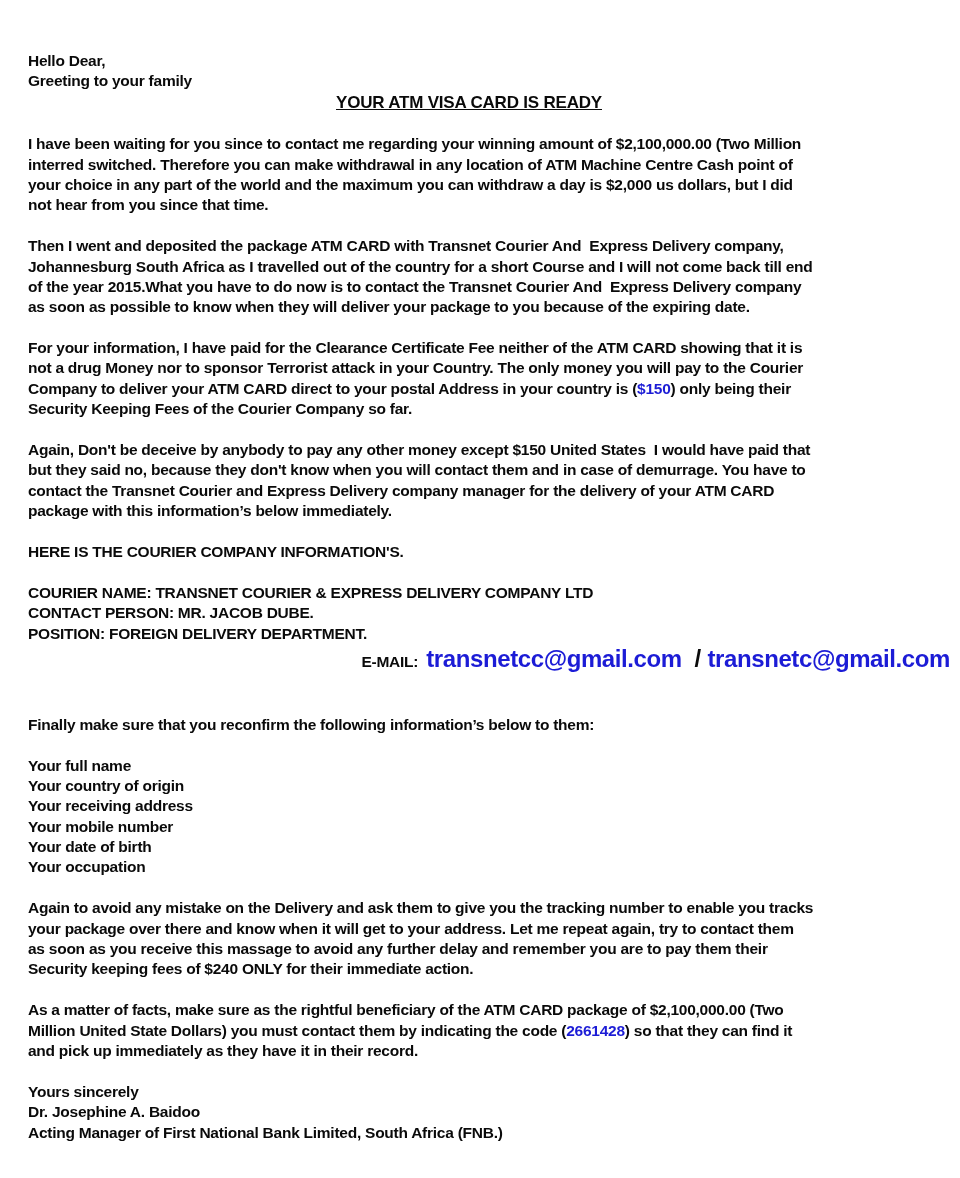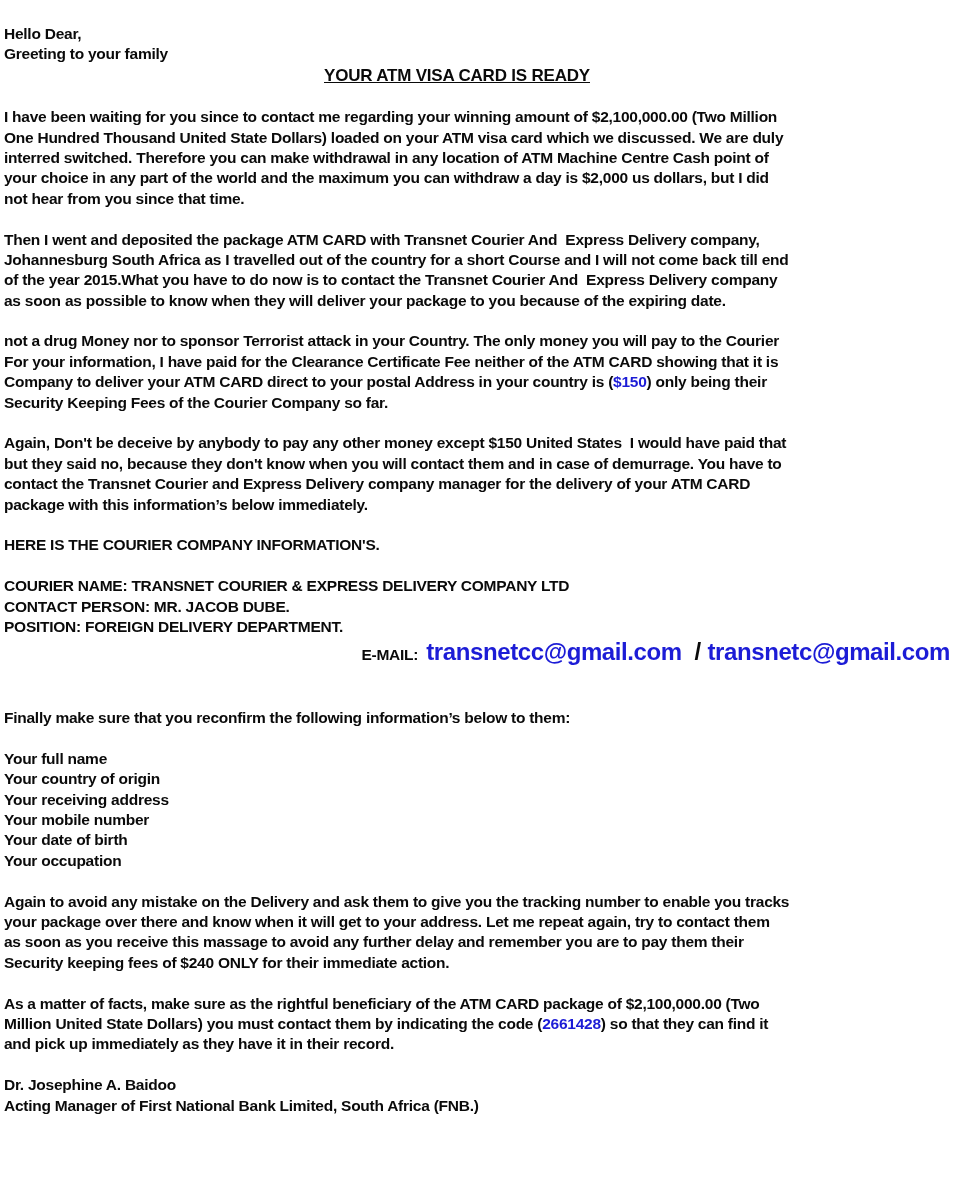--- a/index.html
+++ b/index.html
@@ -1,21 +1,21 @@
 <!DOCTYPE html>
 <html style="--blue: #1c1cd6; --text: #0a0a0a;"><head>
 <meta charset="utf-8">
 <style>
   :root { --blue:#1c1cd6; --text:#0a0a0a; }
   html,body{margin:0;padding:0;}
   body{
     width:960px;height:1178px;overflow:hidden;background:#ffffff;
     font-family:"Liberation Sans",sans-serif;font-weight:700;color:var(--text);
   }
-  .doc{padding:24px 10px 0 4px;}
+  .doc{padding:24px 10px 0 28px;margin-top:27px;}
   .line{
     white-space:pre;height:20.4px;line-height:20.4px;
     font-size:15.5px;letter-spacing:-0.25px;
   }
   .gap{height:20.4px;}
   .title-line{
     height:22px;line-height:22px;font-size:17px;letter-spacing:-0.2px;
     text-align:center;padding-right:40px;text-decoration:underline;
   }
   .title-line span{text-decoration:underline;}
@@ -31,36 +31,35 @@
 <main class="doc">
   <header>
     <div class="line">Hello Dear,</div>
     <div class="line">Greeting to your family</div>
     <div class="title-line"><span>YOUR ATM VISA CARD IS READY</span></div>
   </header>
   <div id="letter-blocks">
       <div class="gap"></div>
       <div class="block">
         <div class="line"><span>I have been waiting for you since to contact me regarding your winning amount of $2,100,000.00 (Two Million</span></div>
-        <div class="line"><span>One Hundred Thousand United State Dollars) loaded on your ATM visa card which we discussed. We are duly</span></div>
         <div class="line"><span>interred switched. Therefore you can make withdrawal in any location of ATM Machine Centre Cash point of</span></div>
         <div class="line"><span>your choice in any part of the world and the maximum you can withdraw a day is $2,000 us dollars, but I did</span></div>
         <div class="line"><span>not hear from you since that time.</span></div>
       </div>
       <div class="gap"></div>
       <div class="block">
         <div class="line"><span>Then I went and deposited the package ATM CARD with Transnet Courier And  Express Delivery company,</span></div>
         <div class="line"><span>Johannesburg South Africa as I travelled out of the country for a short Course and I will not come back till end</span></div>
         <div class="line"><span>of the year 2015.What you have to do now is to contact the Transnet Courier And  Express Delivery company</span></div>
         <div class="line"><span>as soon as possible to know when they will deliver your package to you because of the expiring date.</span></div>
       </div>
       <div class="gap"></div>
       <div class="block">
+        <div class="line"><span>For your information, I have paid for the Clearance Certificate Fee neither of the ATM CARD showing that it is</span></div>
         <div class="line"><span>not a drug Money nor to sponsor Terrorist attack in your Country. The only money you will pay to the Courier</span></div>
-        <div class="line"><span>For your information, I have paid for the Clearance Certificate Fee neither of the ATM CARD showing that it is</span></div>
         <div class="line"><span>Company to deliver your ATM CARD direct to your postal Address in your country is (</span><span class="seg-blue">$150</span><span>) only being their</span></div>
         <div class="line"><span>Security Keeping Fees of the Courier Company so far.</span></div>
       </div>
       <div class="gap"></div>
       <div class="block">
         <div class="line"><span>Again, Don't be deceive by anybody to pay any other money except $150 United States  I would have paid that</span></div>
         <div class="line"><span>but they said no, because they don't know when you will contact them and in case of demurrage. You have to</span></div>
         <div class="line"><span>contact the Transnet Courier and Express Delivery company manager for the delivery of your ATM CARD</span></div>
         <div class="line"><span>package with this information’s below immediately.</span></div>
       </div>
@@ -99,17 +98,18 @@
         <div class="line"><span>Security keeping fees of $240 ONLY for their immediate action.</span></div>
       </div>
       <div class="gap"></div>
       <div class="block">
         <div class="line"><span>As a matter of facts, make sure as the rightful beneficiary of the ATM CARD package of $2,100,000.00 (Two</span></div>
         <div class="line"><span>Million United State Dollars) you must contact them by indicating the code (</span><span class="seg-blue">2661428</span><span>) so that they can find it</span></div>
         <div class="line"><span>and pick up immediately as they have it in their record.</span></div>
       </div>
       <div class="gap"></div>
       <div class="block">
+        <div class="line"><span>Yours sincerely</span></div>
         <div class="line"><span>Dr. Josephine A. Baidoo</span></div>
         <div class="line"><span>Acting Manager of First National Bank Limited, South Africa (FNB.)</span></div>
       </div>
     </div>
 </main>
 
 </body></html>

